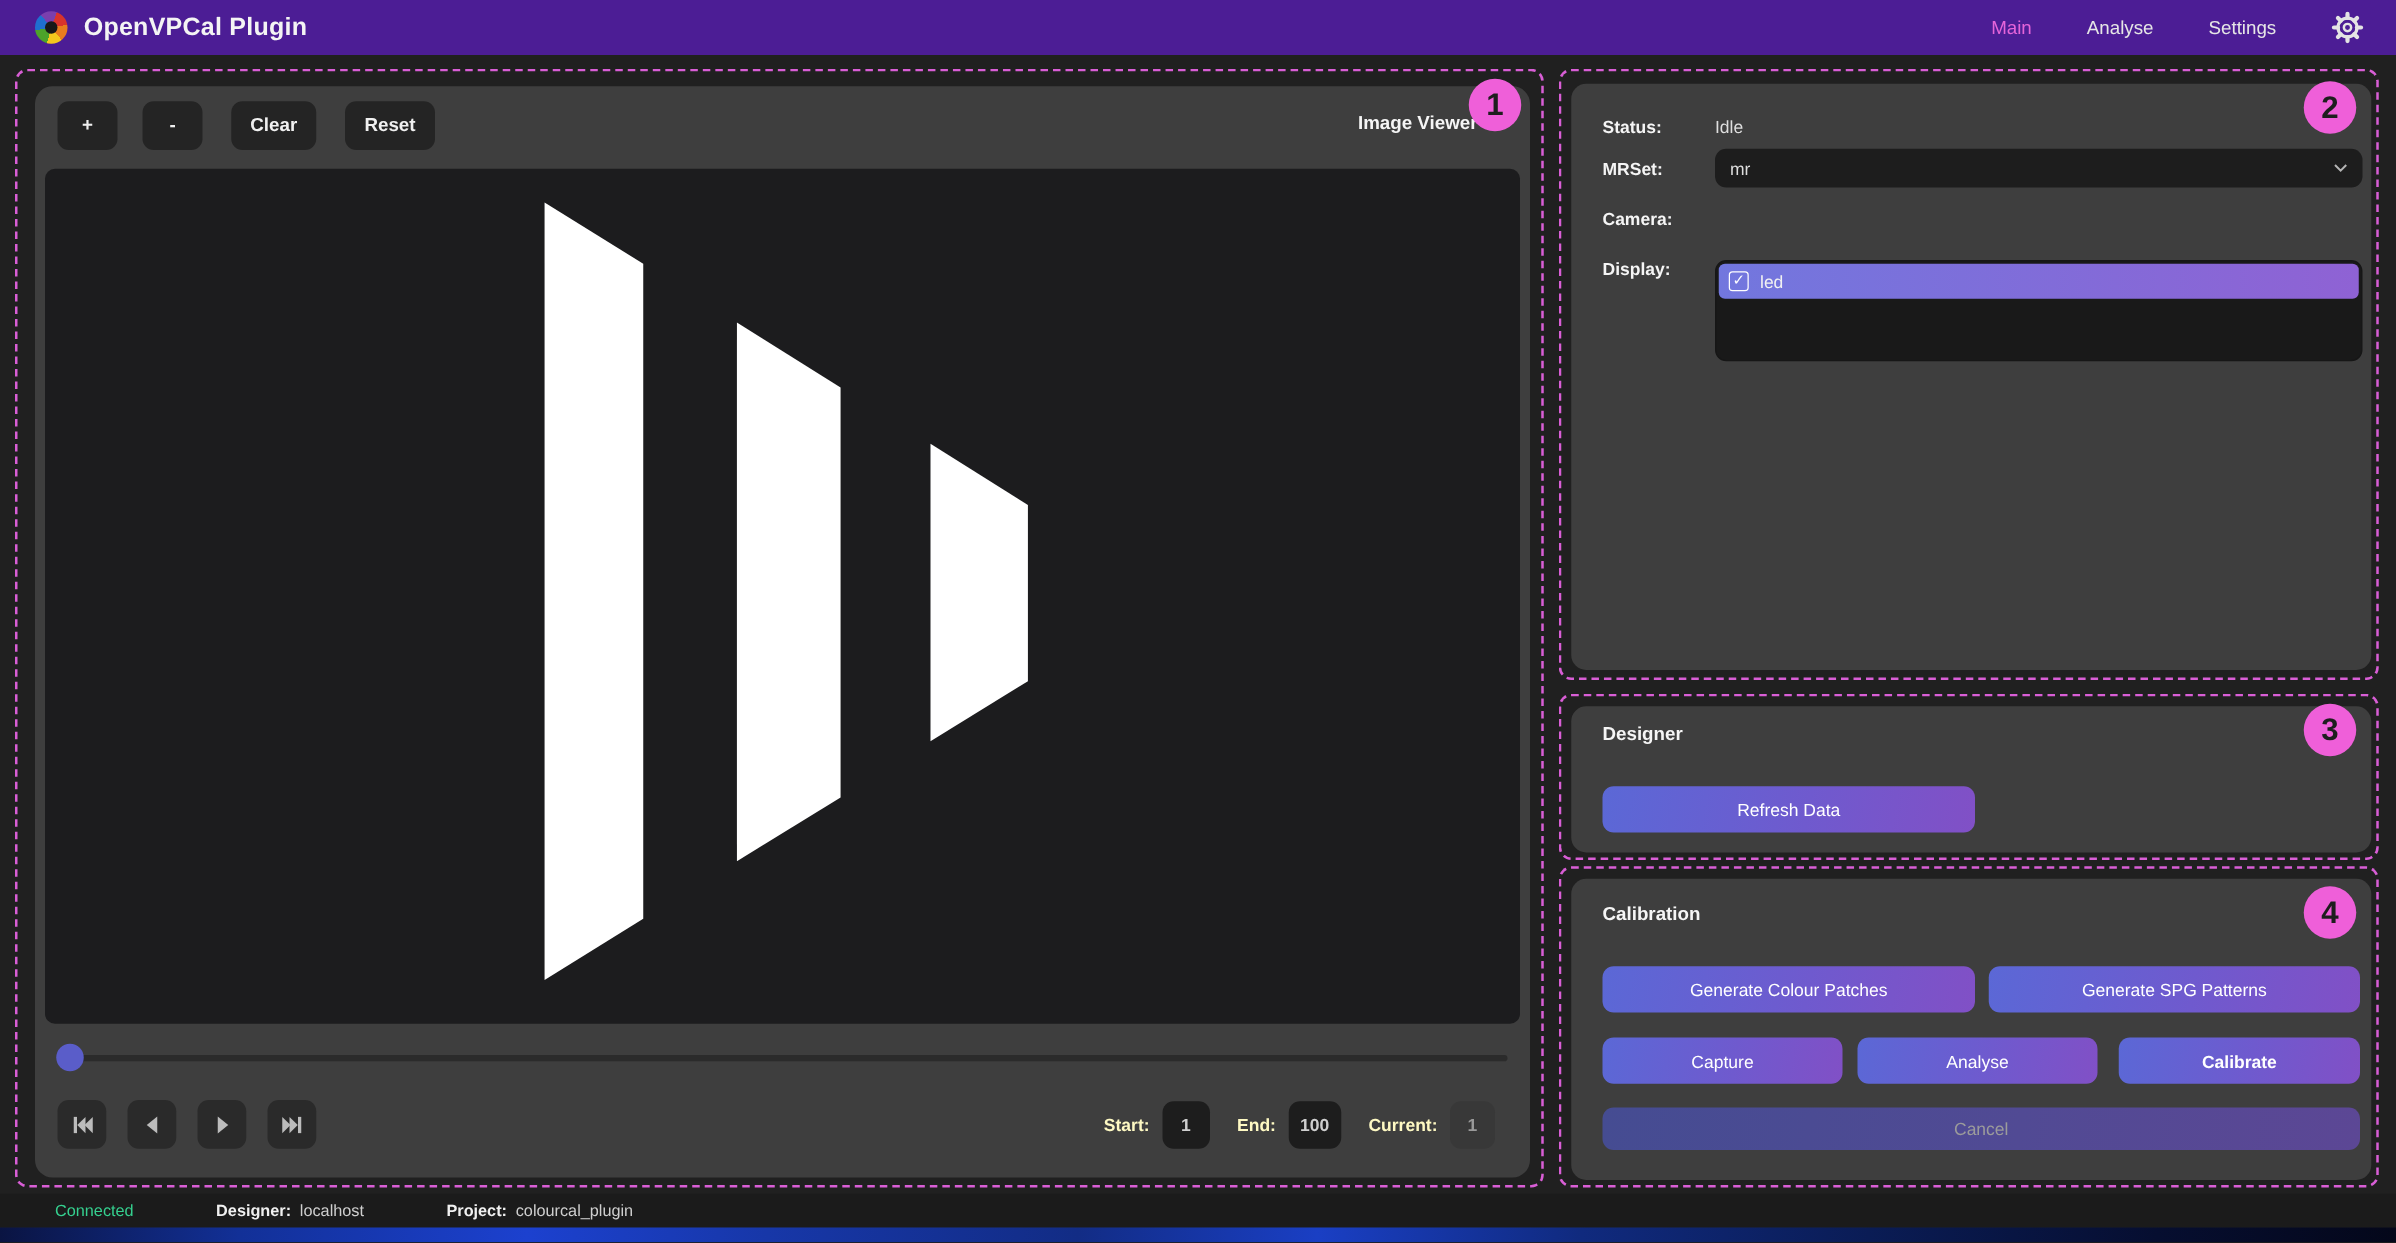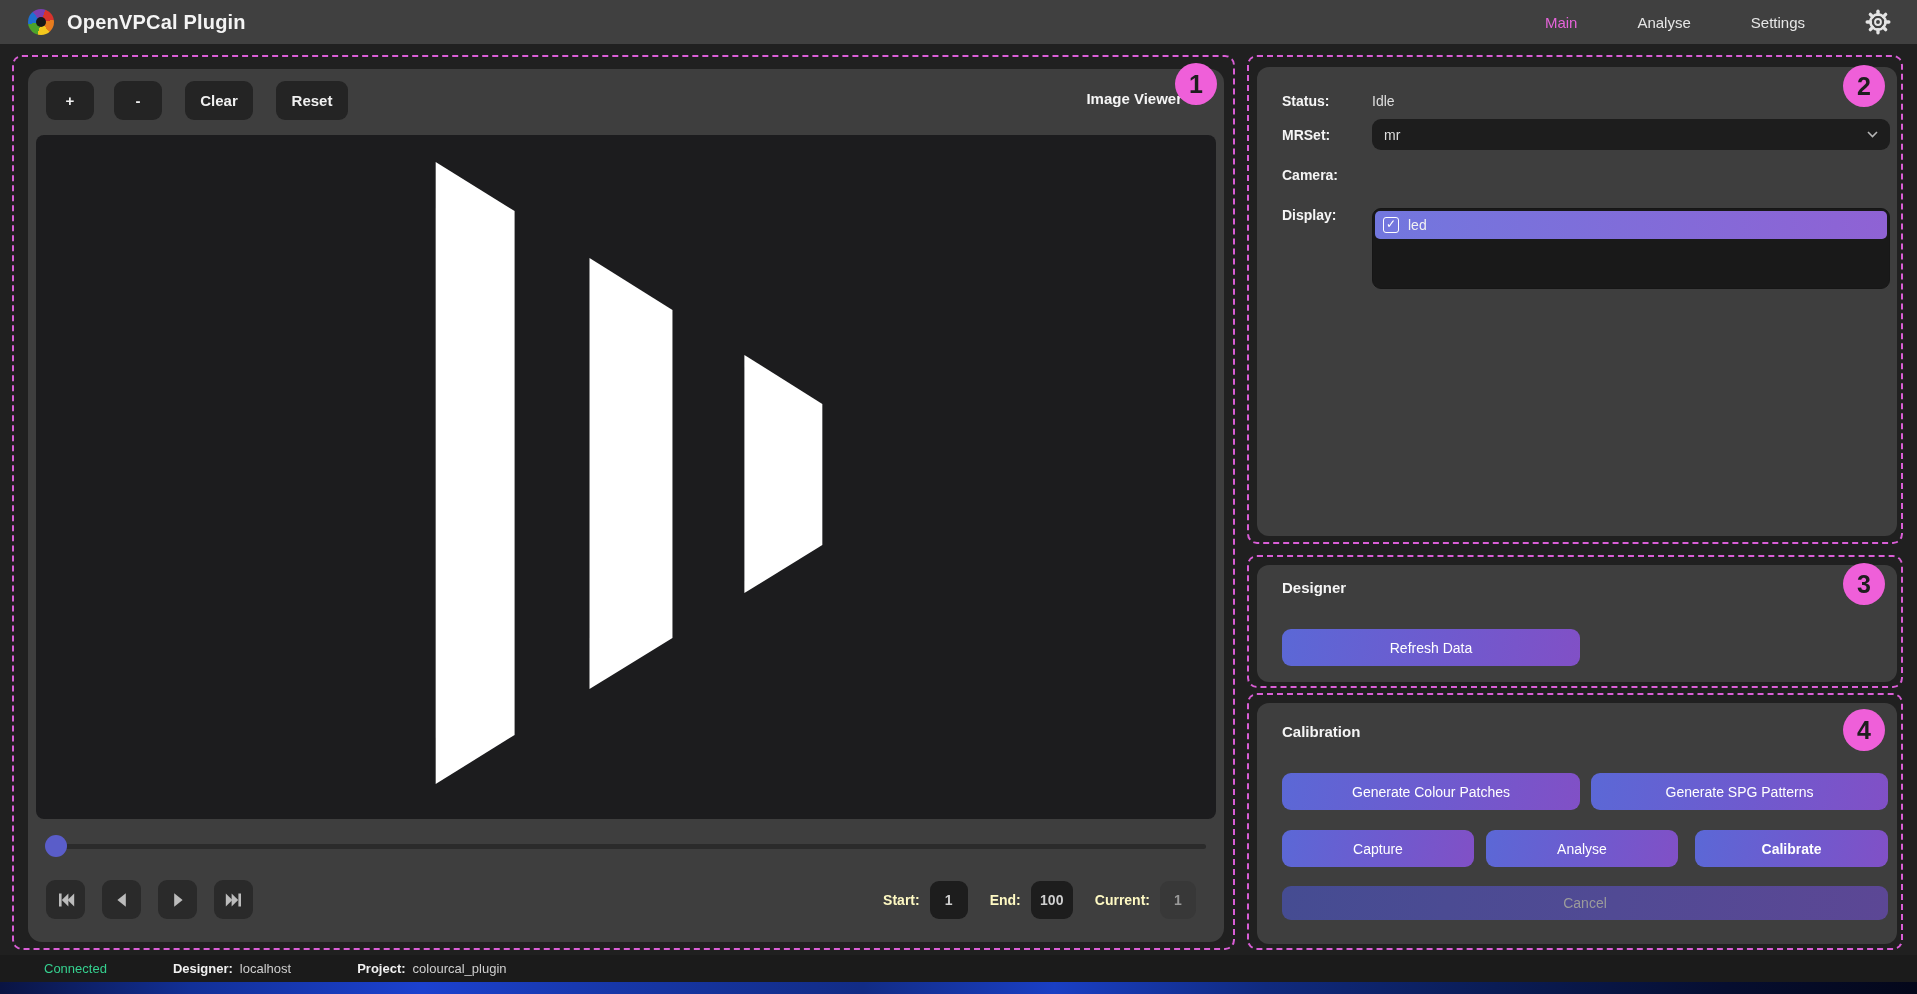--- a/index.html
+++ b/index.html
@@ -1,29 +1,29 @@
 <!DOCTYPE html>
 <html><head>
 <meta charset="utf-8">
 <style>
   * { margin:0; padding:0; box-sizing:border-box; }
   html,body { background:#141414; }
   body { font-family:"Liberation Sans", sans-serif; }
   #app { position:relative; width:1917px; height:994px; background:#202020; overflow:hidden; }
 
   
-  .topbar { position:absolute; left:0; top:0; width:1917px; height:44px; background:#404040;
+  .topbar { position:absolute; left:0; top:0; width:1917px; height:44px; background:#4c1d95;
             display:flex; align-items:center; padding:0 26px 0 28px; }
   .logo { width:26px; height:26px; border-radius:50%; position:relative; flex:0 0 auto;
           background:conic-gradient(from 20deg, #d8332c 0 60deg, #e87c1e 60deg 120deg, #f4c81d 120deg 175deg,
                      #4ca32a 175deg 240deg, #1f6fd0 240deg 300deg, #7a3fae 300deg 360deg); }
   .logo::after { content:""; position:absolute; left:8px; top:8px; width:10px; height:10px;
                  border-radius:50%; background:#181818; }
   .app-title { color:#f4f4f4; font-size:20px; font-weight:700; margin-left:13px; letter-spacing:.2px; }
-  .nav { margin-left:auto; display:flex; align-items:center; gap:60px; }
+  .nav { margin-left:auto; display:flex; align-items:center; gap:44px; }
   .nav-item { color:#e6e6e6; font-size:15px; cursor:pointer; }
   .nav-item.active { color:#e564d9; }
   .gear-btn { display:flex; align-items:center; cursor:pointer; }
 
   
   .dashed { position:absolute; border:2px dashed #d95ed6; border-radius:10px; }
   .card { position:absolute; background:#3e3e3e; border-radius:14px; }
   .badge { position:absolute; width:42px; height:42px; border-radius:50%; background:#ef5fd9;
            color:#1e1e1e; font-size:25px; font-weight:700; display:flex; align-items:center;
            justify-content:center; z-index:6; }

